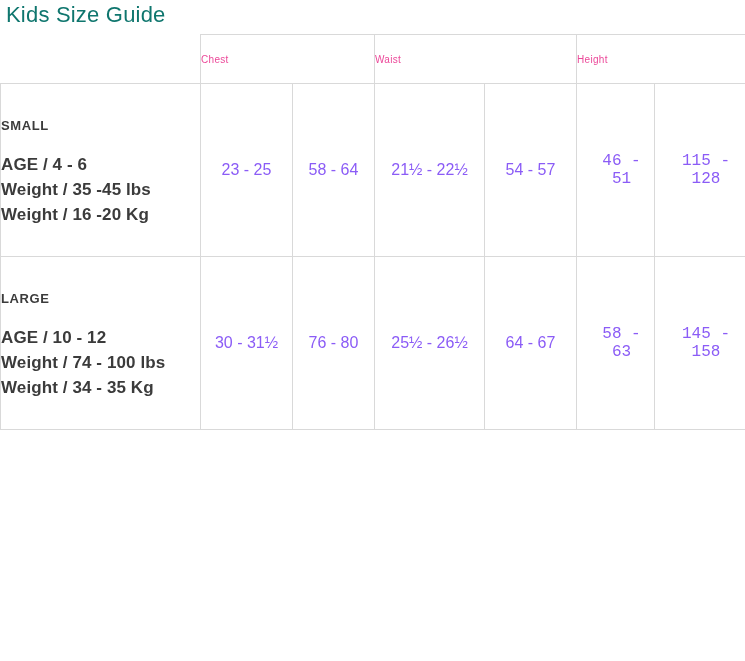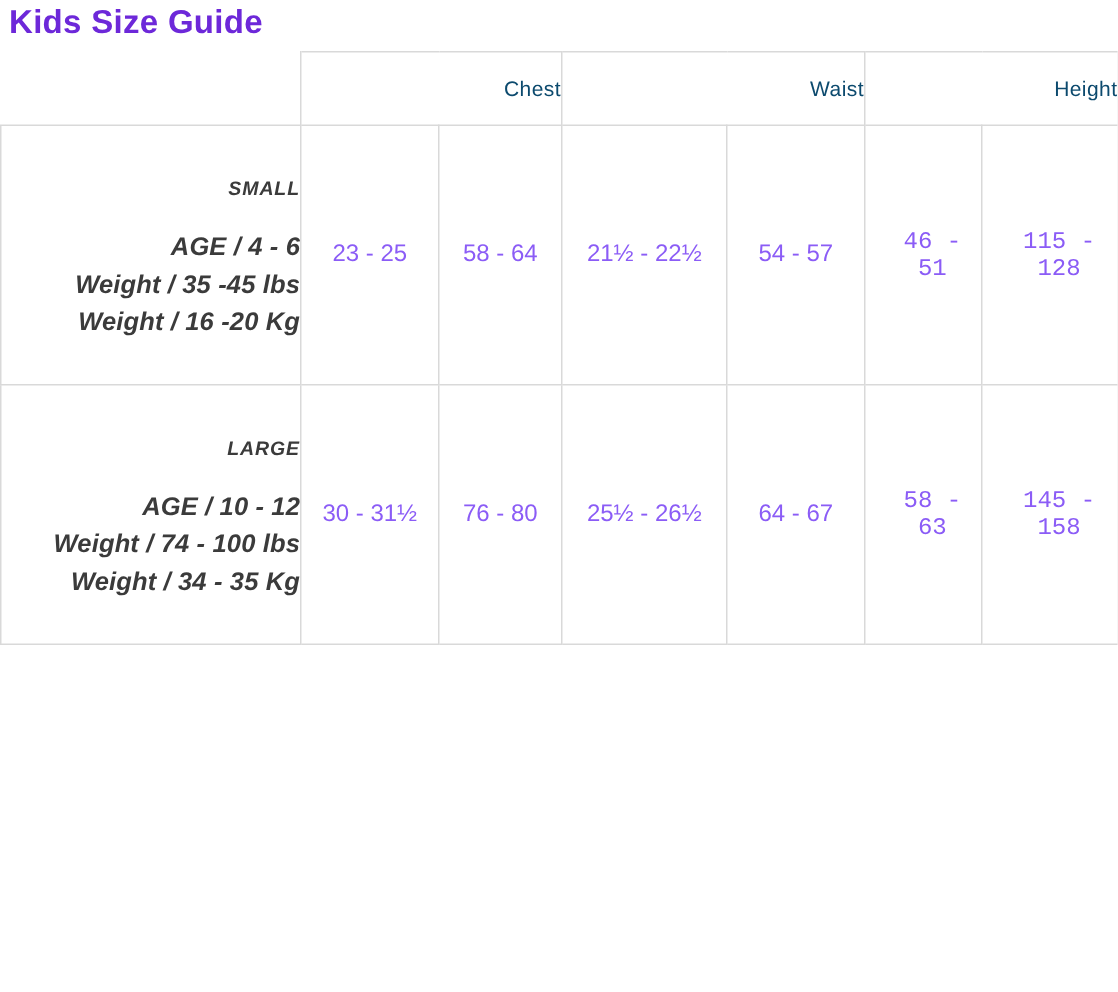--- a/index.html
+++ b/index.html
@@ -15,22 +15,22 @@
     overflow: hidden;
   }
   .page {
     position: relative;
     width: 745px;
     height: 661px;
     box-sizing: border-box;
   }
   .title {
     font-size: 22px;
-    font-weight: 700;
-    color: #6d28d9;
+    font-weight: 400;
+    color: #0f766e;
     letter-spacing: 0.2px;
     padding: 2px 0 6px 6px;
     margin: 0;
     line-height: 26px;
   }
   table.size-table {
     border-collapse: collapse;
     width: 745px;
     table-layout: fixed;
   }
@@ -48,40 +48,39 @@
   col.c-waist-in { width: 110px; }
   col.c-waist-cm { width: 92px; }
   col.c-height-in { width: 78px; }
   col.c-height-cm { width: 91px; }
 
   .empty-corner {
     border-left: 1px solid #ffffff !important;
     border-top: 1px solid #ffffff !important;
   }
   .grp-head {
-    text-align: right;
-    font-size: 14px;
+    text-align: left;
+    font-size: 10px;
     font-weight: bold;
-    color: #0c4a6e;
+    color: #ec4899;
     height: 48px;
     letter-spacing: 0.3px;
   }
   .unit-head {
     text-align: center;
     font-size: 12px;
     font-weight: bold;
     color: #3b3b3b;
     height: 45px;
     letter-spacing: 0.6px;
   }
   .size-cell {
-    text-align: right;
+    text-align: left;
     padding: 18px 8px 20px 8px;
     line-height: 25px;
-    font-style: italic;
   }
   .size-name {
     font-size: 13px;
     font-weight: bold;
     letter-spacing: 0.6px;
     margin-bottom: 14px;
   }
   .size-detail {
     font-size: 17px;
     font-weight: bold;

